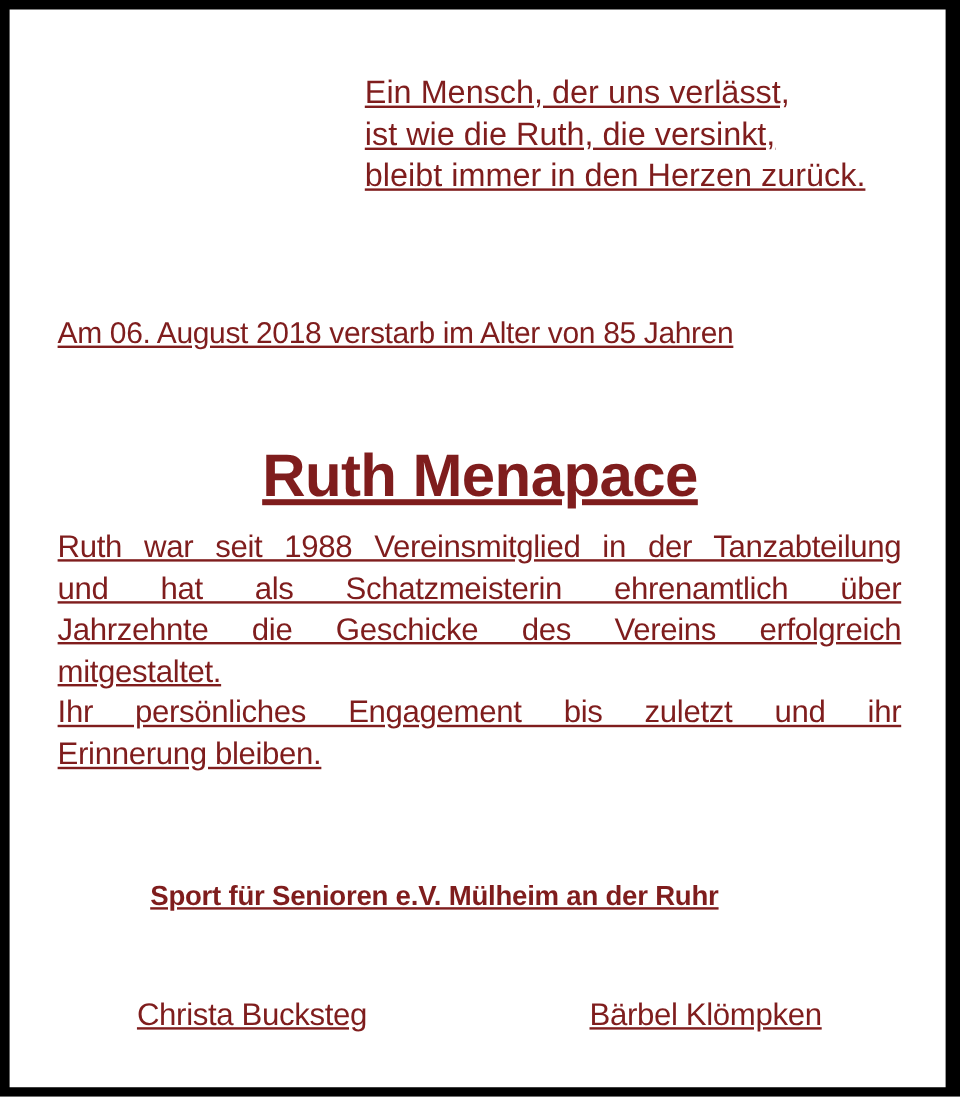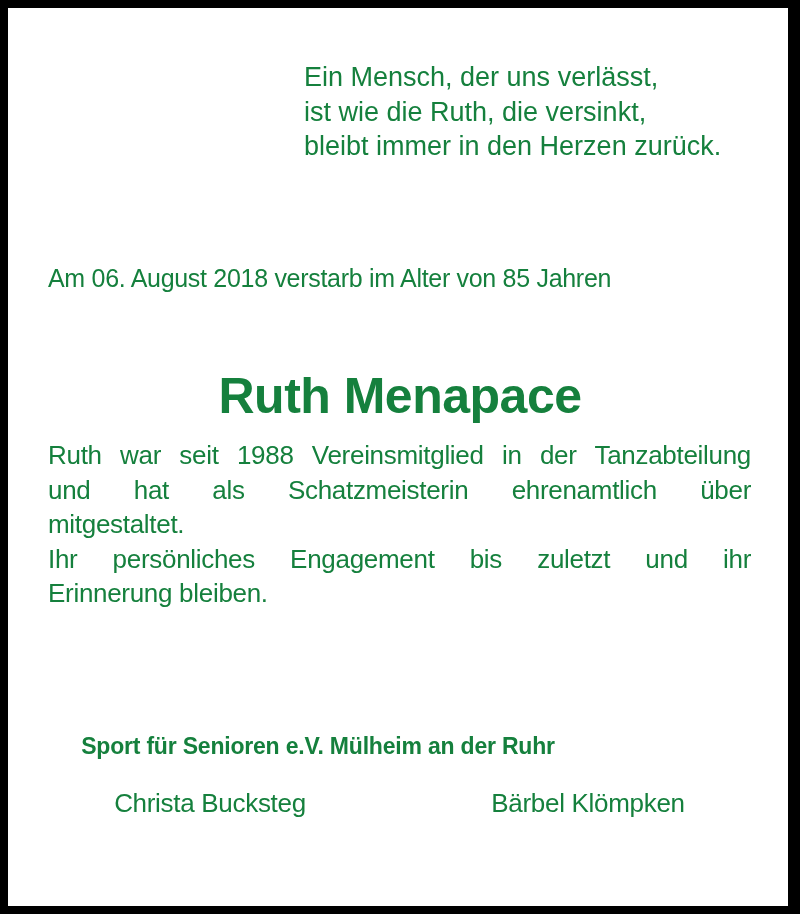--- a/index.html
+++ b/index.html
@@ -7,30 +7,30 @@
     .frame {
       position: absolute; left: 0; top: 0;
       width: 800px; height: 914px;
       box-sizing: border-box;
       border-top: 8px solid #000;
       border-left: 8px solid #000;
       border-right: 12px solid #000;
       border-bottom: 8px solid #000;
       background: #fff;
     }
-    .txt { position: absolute; font-family: "Liberation Sans", sans-serif; color: #15803d; white-space: nowrap; }
+    .txt { position: absolute; font-family: "Liberation Sans", sans-serif; color: #7f1d1d; white-space: nowrap; text-decoration: underline; }
     .poem { left: 304px; top: 60px; font-size: 27px; line-height: 34.5px; }
     .poem div { height: 34.5px; }
     .date { left: 48px; top: 264px; font-size: 25px; letter-spacing: -0.3px; }
     .name { left: 0; width: 800px; top: 327px; text-align: center; font-size: 50px; font-weight: bold; letter-spacing: -0.5px; margin-top: 40px; }
     .body { left: 48px; top: 438px; width: 703px; font-size: 26px; line-height: 34.5px; white-space: normal; }
     .body .jl { text-align: justify; text-align-last: justify; height: 34.5px; letter-spacing: -0.3px; }
     .body .ll { height: 34.5px; letter-spacing: -0.3px; }
-    .org { left: 0; width: 636px; top: 733px; text-align: center; font-size: 23px; font-weight: bold; letter-spacing: -0.2px; }
-    .sig { top: 786px; font-size: 26px; line-height: 35px; text-align: center; letter-spacing: -0.3px; }
+    .org { left: 0; width: 636px; top: 733px; text-align: center; font-size: 23px; font-weight: bold; letter-spacing: -0.2px; padding-left: 44px; }
+    .sig { top: 828px; font-size: 26px; line-height: 35px; text-align: center; letter-spacing: -0.3px; }
     .sig1 { left: 90px; width: 240px; }
     .sig2 { left: 468px; width: 240px; }
   </style>
 </head>
 <body>
 
 <div class="frame"></div>
 
 <div class="txt poem">
   <div>Ein Mensch, der uns verlässt,</div>
@@ -38,20 +38,21 @@
   <div>bleibt immer in den Herzen zurück.</div>
 </div>
 
 <div class="txt date">Am 06. August 2018 verstarb im Alter von 85 Jahren</div>
 
 <div class="txt name">Ruth Menapace</div>
 
 <div class="txt body">
   <div class="jl">Ruth war seit 1988 Vereinsmitglied in der Tanzabteilung</div>
   <div class="jl">und hat als Schatzmeisterin ehrenamtlich über</div>
+  <div class="jl">Jahrzehnte die Geschicke des Vereins erfolgreich</div>
   <div class="ll">mitgestaltet.</div>
   <div class="jl">Ihr persönliches Engagement bis zuletzt und ihr</div>
   <div class="ll">Erinnerung bleiben.</div>
 </div>
 
 <div class="txt org">Sport für Senioren e.V. Mülheim an der Ruhr</div>
 
 <div class="txt sig sig1">
   <div>Christa Bucksteg</div>
 </div>

